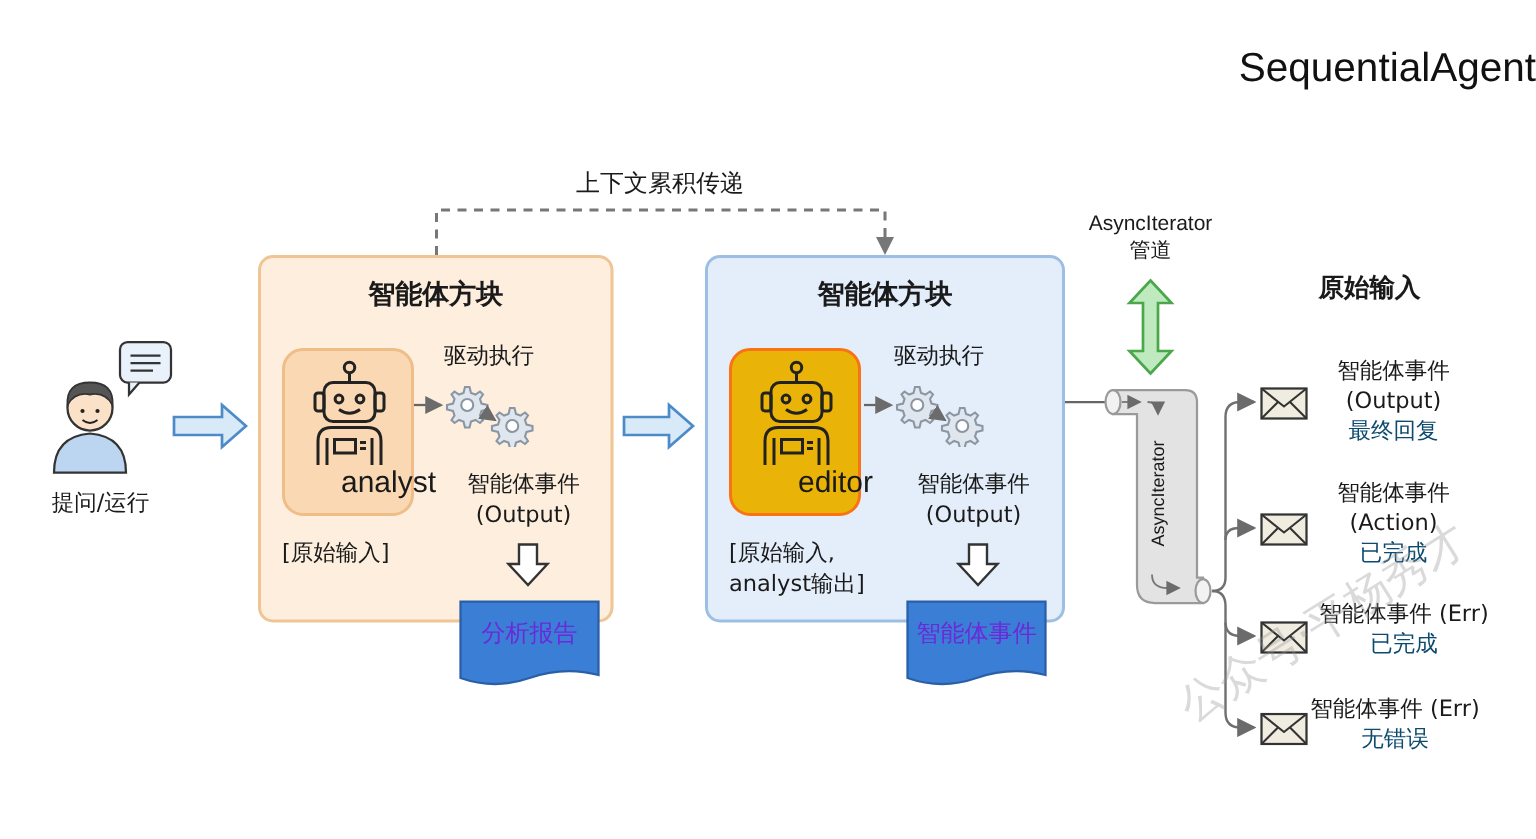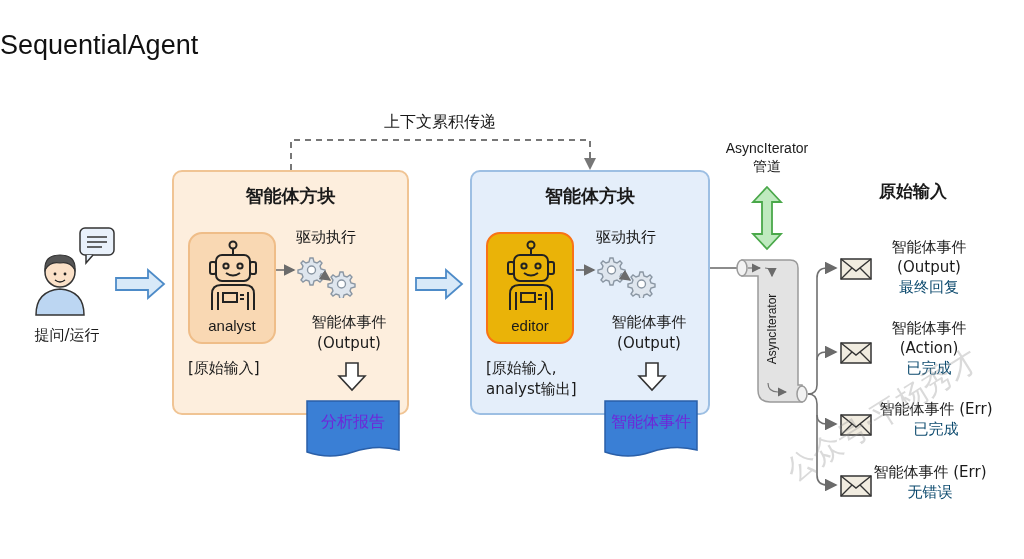--- a/index.html
+++ b/index.html
@@ -1,27 +1,27 @@
 <!DOCTYPE html>
 <html><head>
   <meta charset="utf-8">
   <style>
     html, body { margin: 0; padding: 0; background: #ffffff; }
     body { width: 1024px; height: 559px; position: relative; overflow: hidden; font-family: "DejaVu Sans", "Liberation Sans", sans-serif; color: #1a1a1a; }
     .abs { position: absolute; }
-    .title { left: 0; width: 1024px; top: 30px; text-align: left; font-size: 27px; font-family: "Liberation Sans", "DejaVu Sans", sans-serif; color: #111; }
+    .title { left: 0; width: 1024px; top: 30px; text-align: right; font-size: 27px; font-family: "Liberation Sans", "DejaVu Sans", sans-serif; color: #111; }
     .ctx-label { left: 360px; top: 112px; width: 160px; text-align: center; font-size: 16px; }
     .agent-block { border-radius: 10px; box-sizing: border-box; }
     .block-orange { left: 172px; top: 170px; width: 237px; height: 245px; background: #fdeedd; border: 2px solid #f0c494; }
     .block-blue { left: 470px; top: 170px; width: 240px; height: 245px; background: #e4eefa; border: 2px solid #9dbfe3; }
     .block-title { width: 100%; text-align: center; top: 12px; font-size: 18px; font-weight: bold; }
     .robot-card { border-radius: 14px; box-sizing: border-box; width: 88px; height: 112px; left: 14px; top: 60px; }
     .robot-orange { background: #f9d8b3; border: 2px solid #efbd88; }
     .robot-blue { background: #eab308; border: 2px solid #f97316; }
-    .robot-name { width: 100%; bottom: 8px; text-align: center; font-size: 15px; font-family: "Liberation Sans", sans-serif; }
+    .robot-name { width: 100%; bottom: 8px; text-align: center; font-size: 20px; font-family: "Liberation Sans", sans-serif; margin-left: 27px; }
     .drive-label { font-size: 15px; }
     .evt-label { font-size: 15px; text-align: center; line-height: 21px; }
     .input-label { font-size: 15px; line-height: 21px; }
     .doc { width: 94px; height: 58px; }
     .doc-text { width: 94px; top: 12px; text-align: center; color: #6d28d9; font-size: 16px; }
     .pipe-label { left: 712px; top: 139px; width: 110px; text-align: center; font-size: 14px; line-height: 18px; font-family: "Liberation Sans", sans-serif; }
     .stream-title { left: 858px; top: 180px; width: 110px; text-align: center; font-size: 17px; font-weight: bold; }
     .evt-item { width: 150px; text-align: center; font-size: 15px; line-height: 20px; }
     .evt-status { color: #0c4a6e; }
     .user-label { left: 22px; top: 326px; width: 90px; text-align: center; font-size: 15px; }

